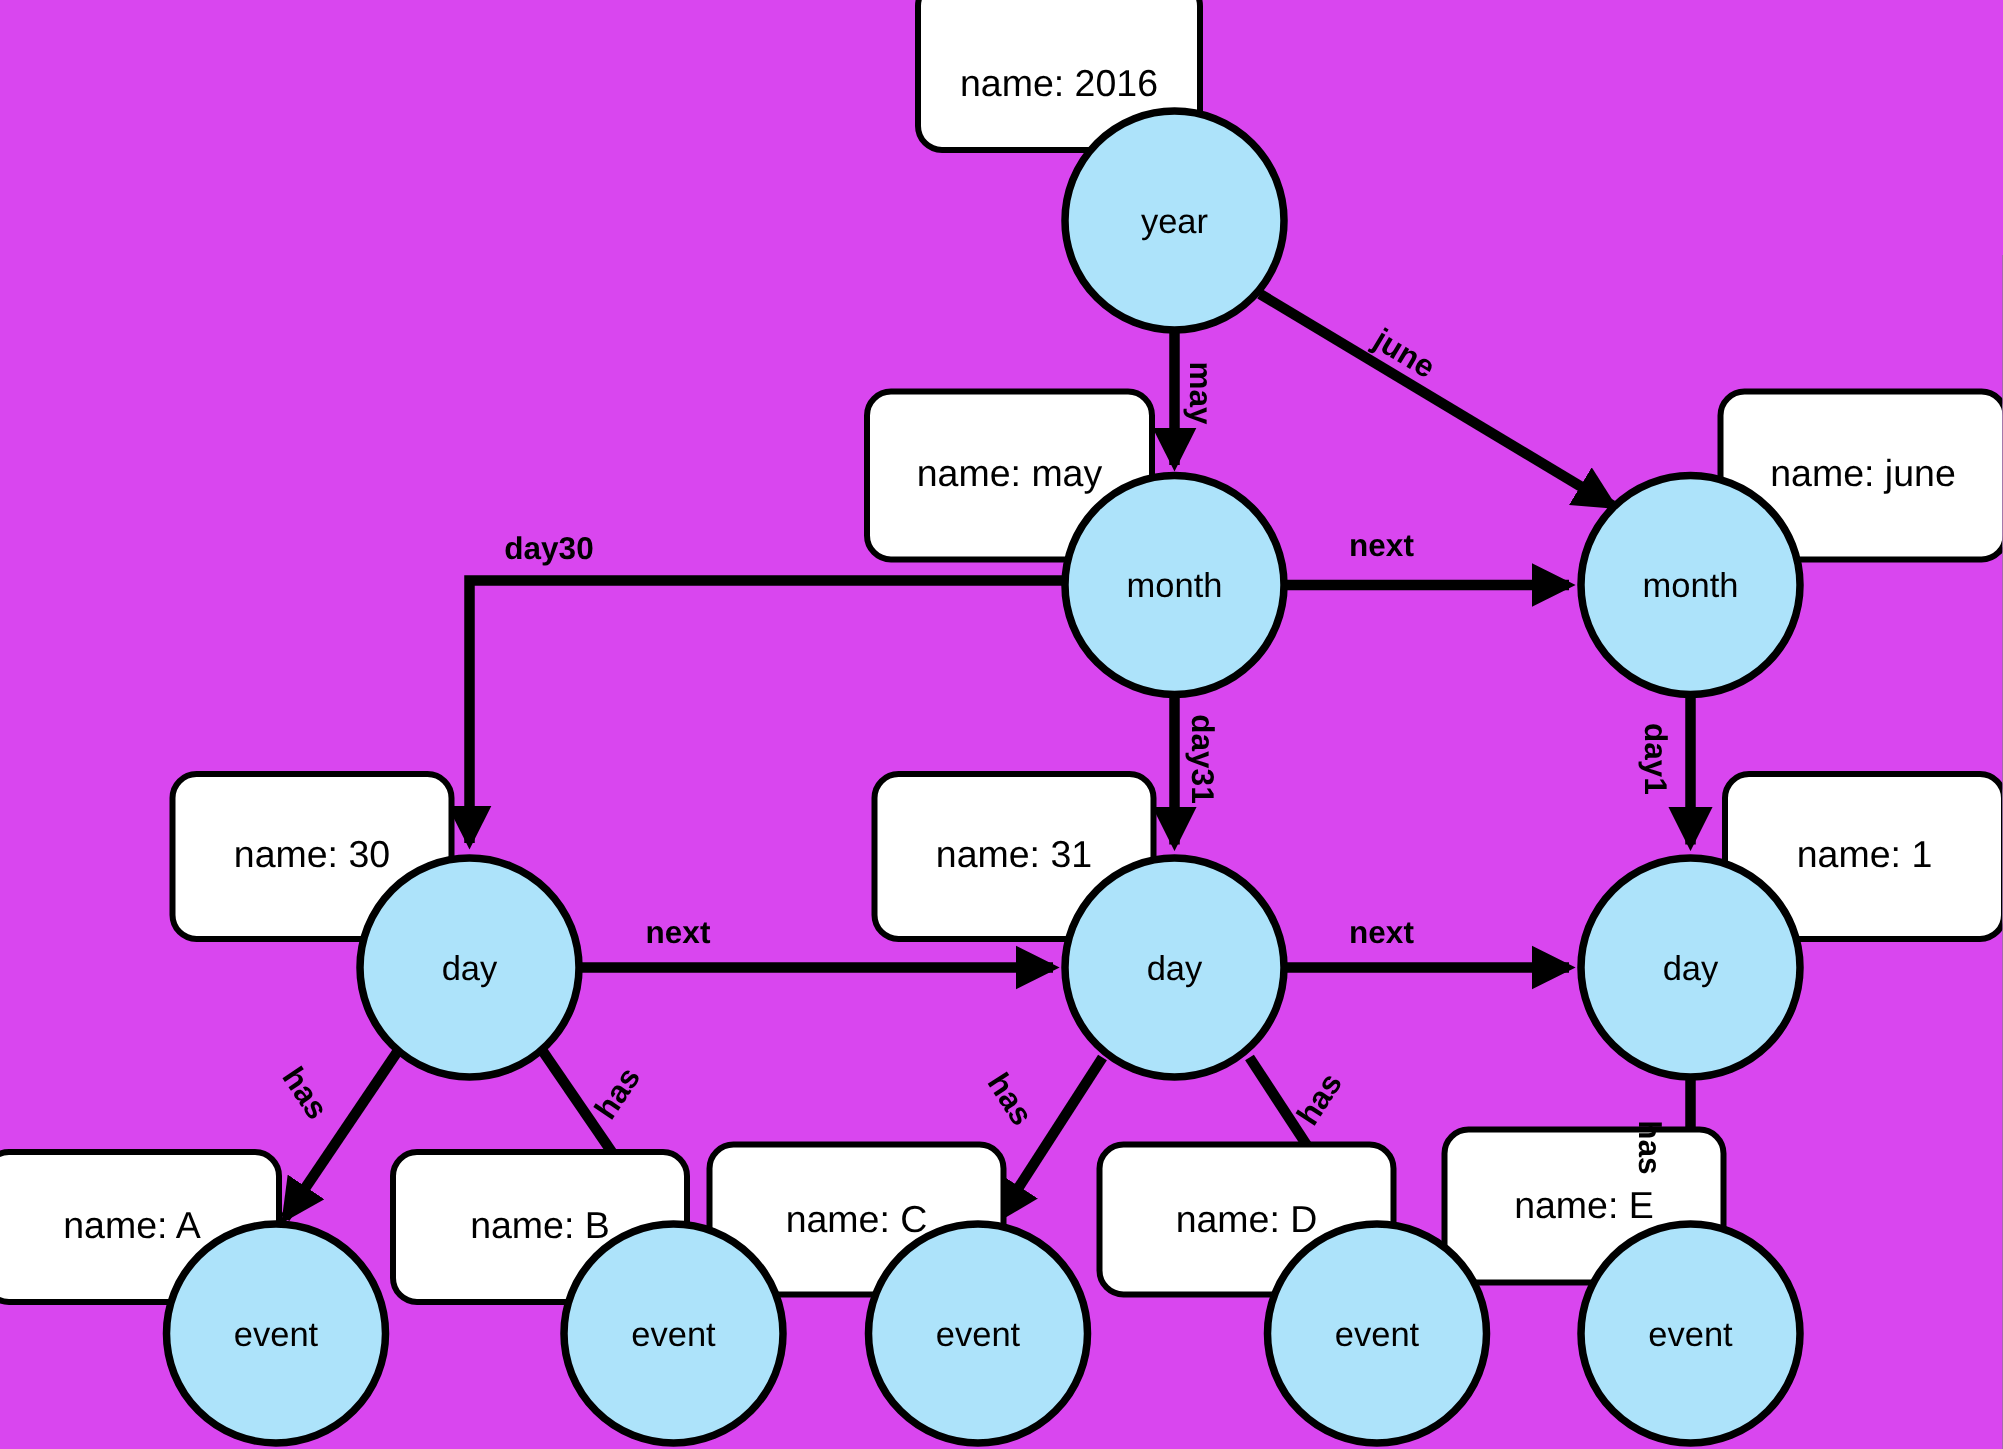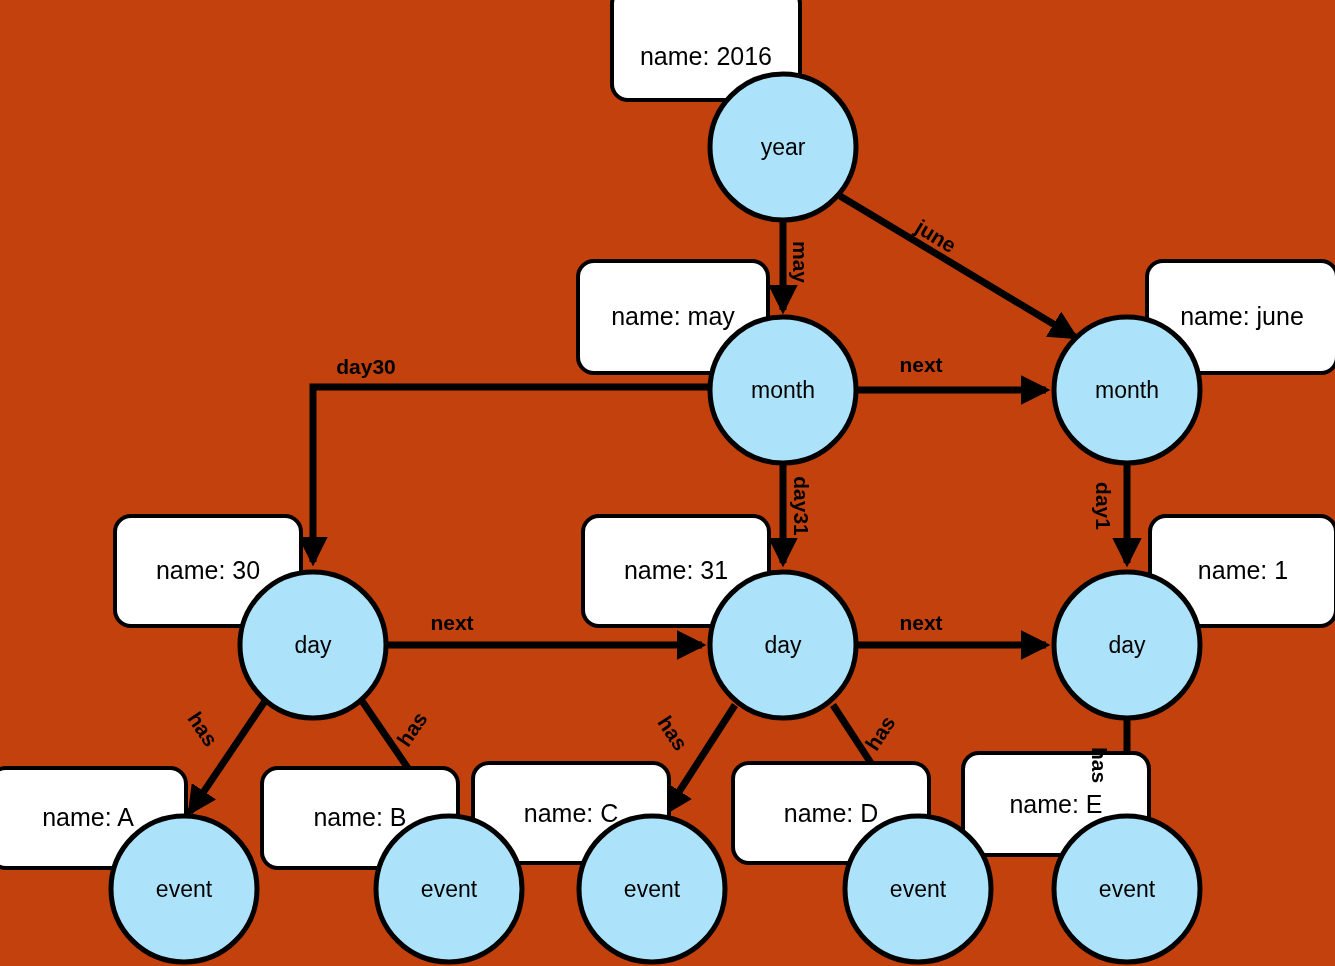--- a/index.html
+++ b/index.html
@@ -11,21 +11,21 @@
   body {
     width: 1335px;
     height: 966px;
     overflow: hidden;
     font-family: "Liberation Sans", sans-serif;
   }
   #graph-root {
     position: relative;
     width: 1335px;
     height: 966px;
-    background: #c2410c;
+    background: #d946ef;
   }
   svg#graph-canvas {
     display: block;
     width: 1335px;
     height: 966px;
   }
   .edge-line {
     fill: none;
     stroke: #000000;
     stroke-width: 7;

